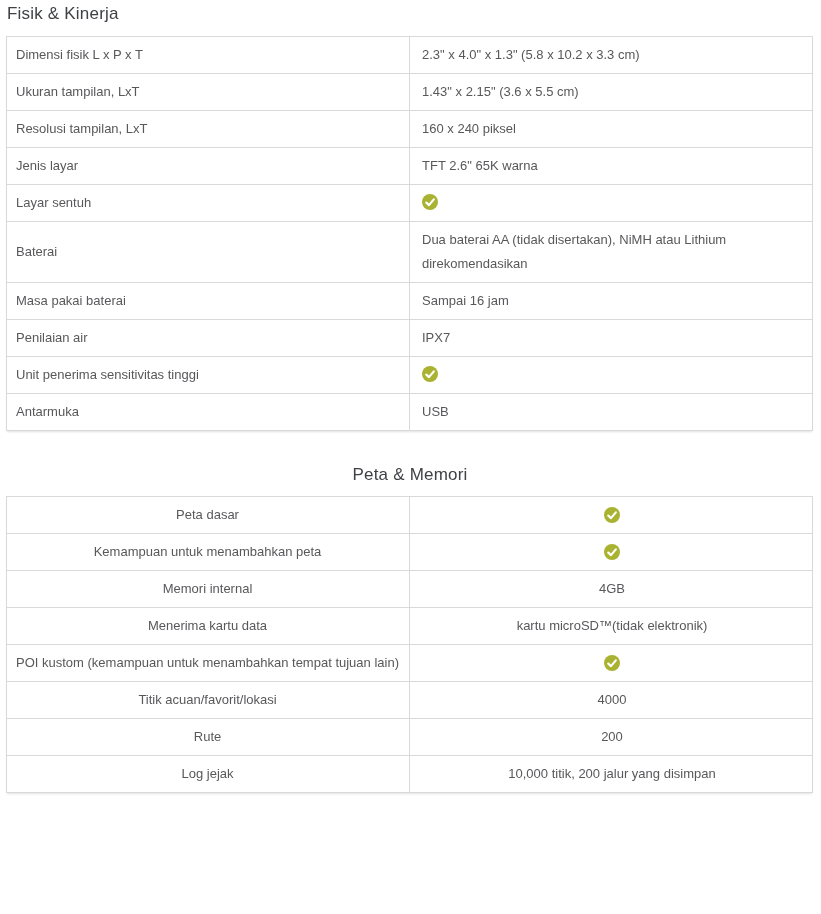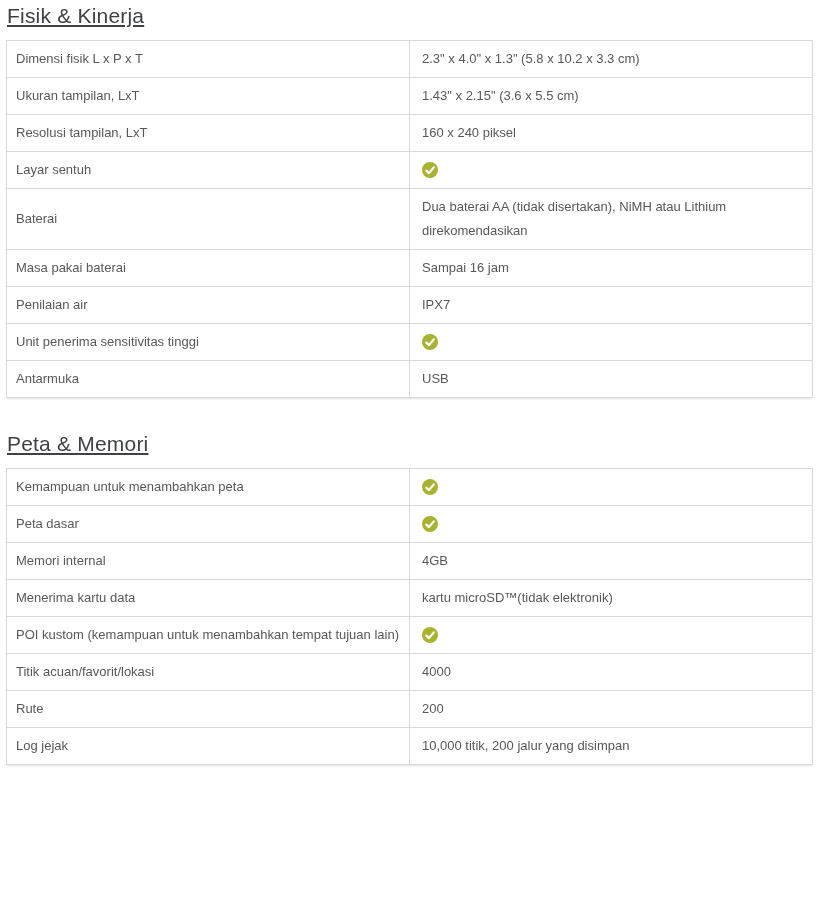--- a/index.html
+++ b/index.html
@@ -13,29 +13,28 @@
   html, body {
     margin: 0;
     padding: 0;
     background: var(--bg);
     font-family: "Liberation Sans", "DejaVu Sans", sans-serif;
   }
   .page {
     width: 821px;
     padding: 4px 8px 8px 6px;
   }
-  .spec-section + .spec-section { margin-top: 34px; }
+  .spec-section + .spec-section { margin-top: 34px; text-align: center; }
   .section-title {
-    font-size: 21px;
+    font-size: 17px;
     font-weight: 400;
     color: var(--heading);
     margin: 0 0 12px 1px;
     letter-spacing: 0.2px;
     line-height: 1.15;
-    text-decoration: underline;
   }
   .spec-table {
     width: 807px;
     border-collapse: collapse;
     table-layout: fixed;
     font-size: 13px;
     color: var(--text);
     box-shadow: 0 2px 2px -1px rgba(0,0,0,0.12);
   }
   .spec-table td {
@@ -80,20 +79,28 @@
 
   <tr class="spec-row">
     <td class="label-cell">
       <span class="label-text">Resolusi tampilan, LxT</span>
     </td>
     <td class="value-cell">
       <span class="value-text">160 x 240 piksel</span>
     </td>
   </tr>
 
+  <tr class="spec-row">
+    <td class="label-cell">
+      <span class="label-text">Jenis layar</span>
+    </td>
+    <td class="value-cell">
+      <span class="value-text">TFT 2.6" 65K warna</span>
+    </td>
+  </tr>
 
   <tr class="spec-row">
     <td class="label-cell">
       <span class="label-text">Layar sentuh</span>
     </td>
     <td class="value-cell"><svg class="check-icon" width="16" height="16" viewBox="0 0 16 16" aria-hidden="true">
                 <circle cx="8" cy="8" r="8" fill="var(--check)"></circle>
                 <path d="M4.3 8.6 L7 11.1 L11.8 5.4" stroke="#ffffff" stroke-width="2.2" fill="none" stroke-linecap="round" stroke-linejoin="round"></path>
               </svg></td>
   </tr>
@@ -148,31 +155,31 @@
 </tbody>
     </table>
   </section>
 
   <section class="spec-section">
     <h2 class="section-title">Peta &amp; Memori</h2>
     <table class="spec-table">
       <tbody>
   <tr class="spec-row">
     <td class="label-cell">
+      <span class="label-text">Peta dasar</span>
+    </td>
+    <td class="value-cell"><svg class="check-icon" width="16" height="16" viewBox="0 0 16 16" aria-hidden="true">
+                <circle cx="8" cy="8" r="8" fill="var(--check)"></circle>
+                <path d="M4.3 8.6 L7 11.1 L11.8 5.4" stroke="#ffffff" stroke-width="2.2" fill="none" stroke-linecap="round" stroke-linejoin="round"></path>
+              </svg></td>
+  </tr>
+
+  <tr class="spec-row">
+    <td class="label-cell">
       <span class="label-text">Kemampuan untuk menambahkan peta</span>
-    </td>
-    <td class="value-cell"><svg class="check-icon" width="16" height="16" viewBox="0 0 16 16" aria-hidden="true">
-                <circle cx="8" cy="8" r="8" fill="var(--check)"></circle>
-                <path d="M4.3 8.6 L7 11.1 L11.8 5.4" stroke="#ffffff" stroke-width="2.2" fill="none" stroke-linecap="round" stroke-linejoin="round"></path>
-              </svg></td>
-  </tr>
-
-  <tr class="spec-row">
-    <td class="label-cell">
-      <span class="label-text">Peta dasar</span>
     </td>
     <td class="value-cell"><svg class="check-icon" width="16" height="16" viewBox="0 0 16 16" aria-hidden="true">
                 <circle cx="8" cy="8" r="8" fill="var(--check)"></circle>
                 <path d="M4.3 8.6 L7 11.1 L11.8 5.4" stroke="#ffffff" stroke-width="2.2" fill="none" stroke-linecap="round" stroke-linejoin="round"></path>
               </svg></td>
   </tr>
 
   <tr class="spec-row">
     <td class="label-cell">
       <span class="label-text">Memori internal</span>

